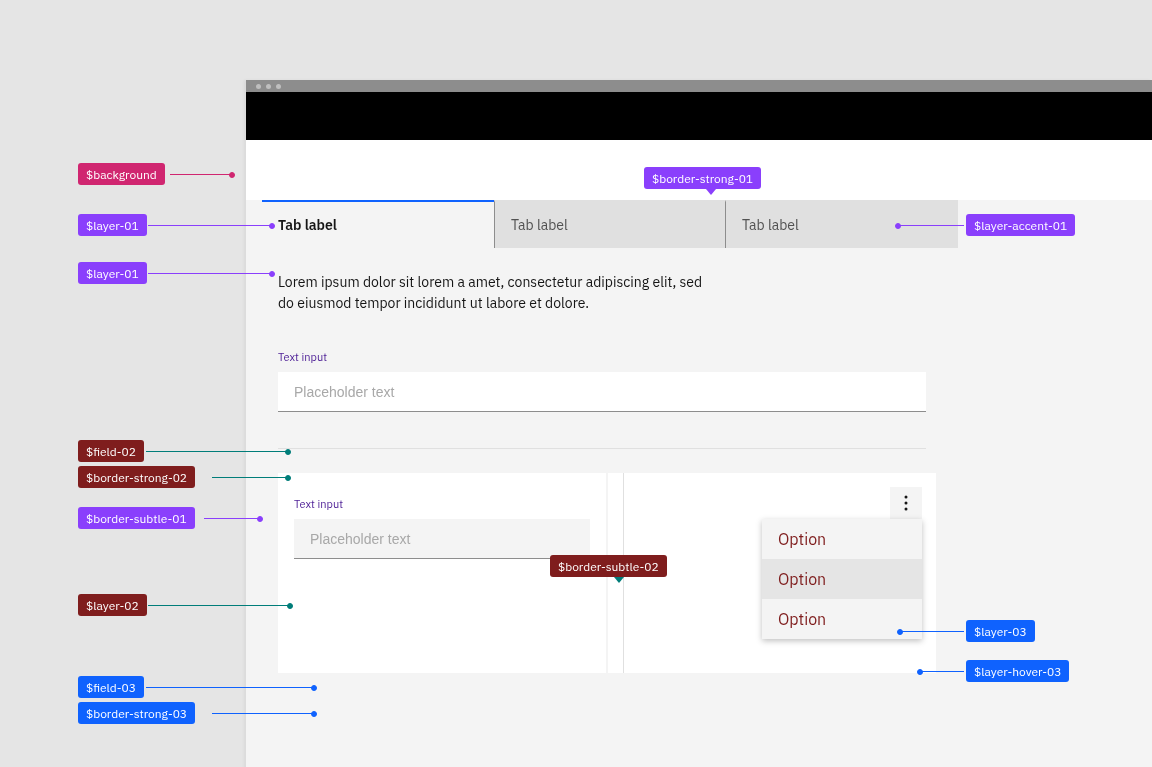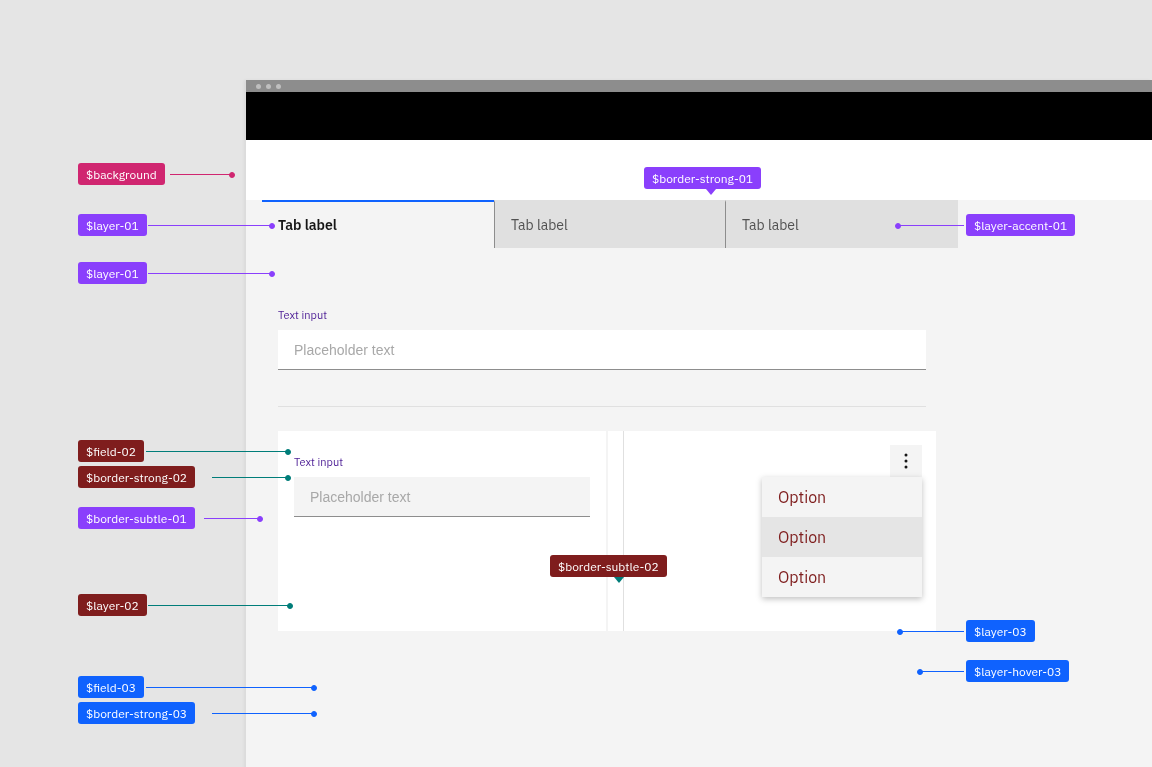--- a/index.html
+++ b/index.html
@@ -235,20 +235,21 @@
     </div>
     <div class="tab middle">
       <span>Tab label</span>
     </div>
     <div class="tab">
       <span>Tab label</span>
     </div>
   </div>
 
   <div class="panel" style="width:712px;">
+    <p>Lorem ipsum dolor sit lorem a amet, consectetur adipiscing elit, sed do eiusmod tempor incididunt ut labore et dolore.</p>
 
     <div class="field-wrap">
       <label class="field-label">Text input</label>
       <input class="text-input" type="text" placeholder="Placeholder text" style="">
     </div>
 
     <div class="divider"></div>
 
 
     <div class="tiles-row">

